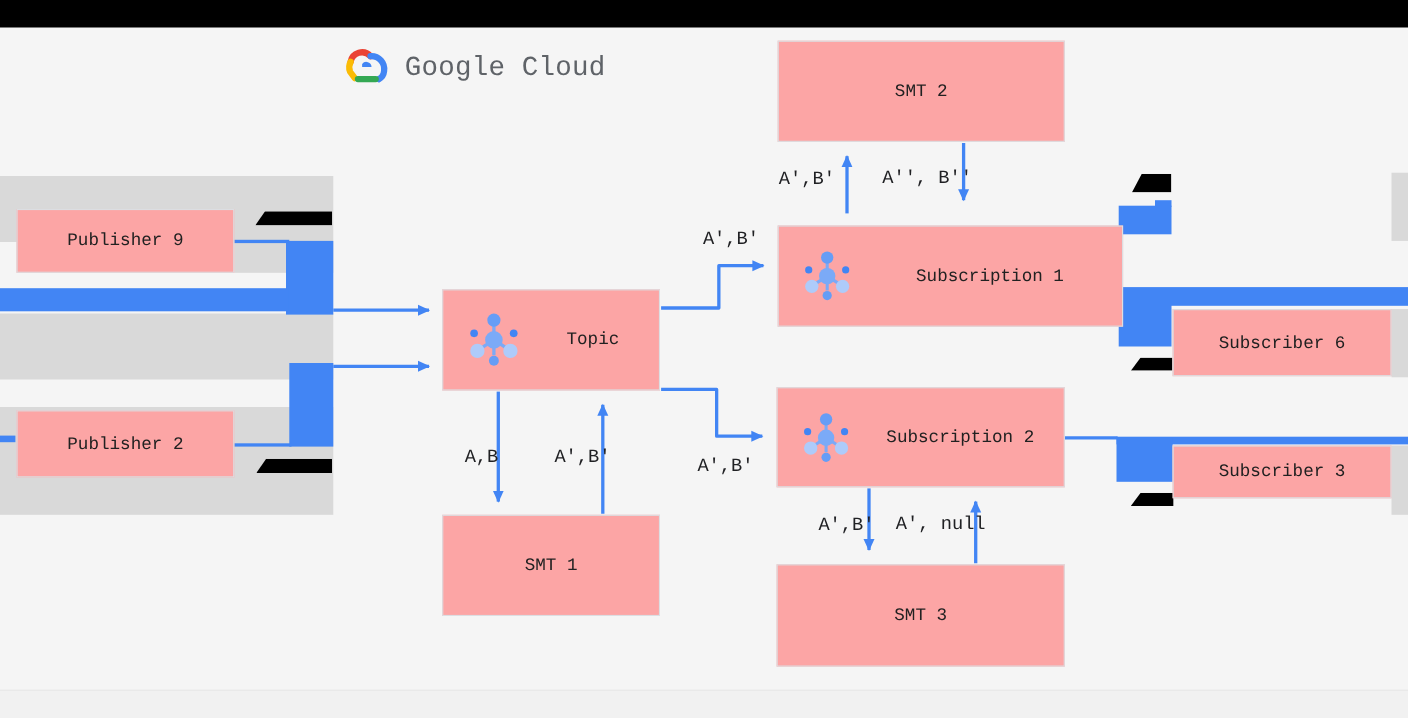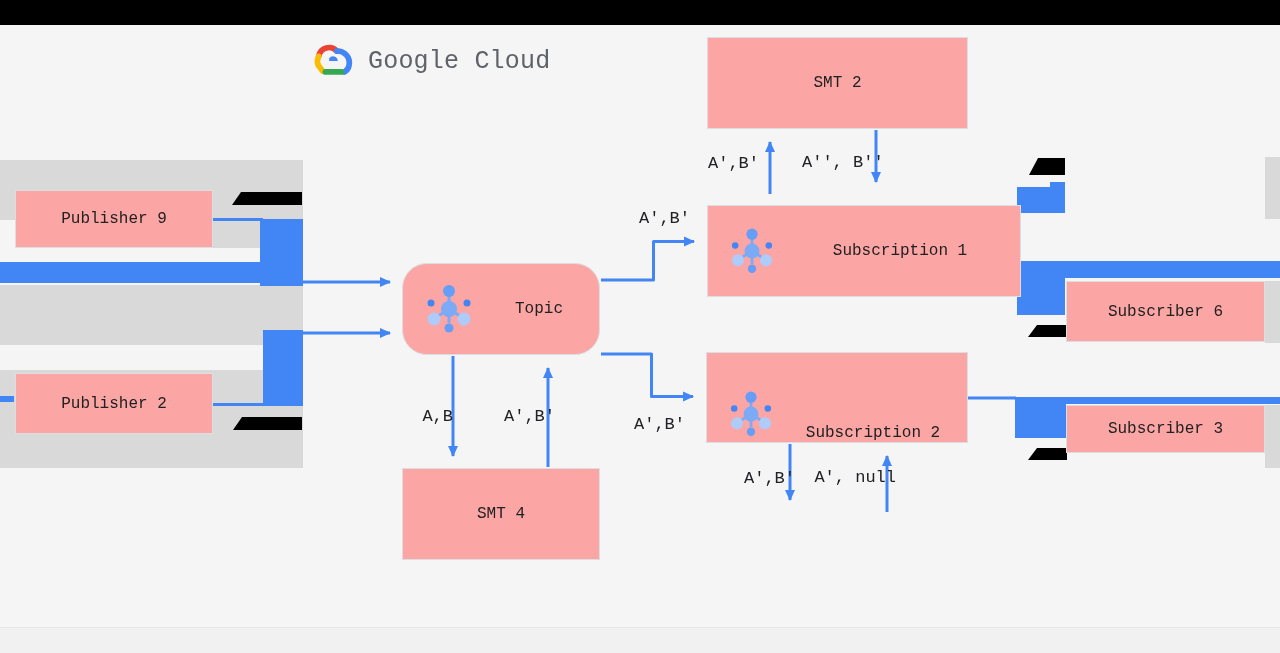--- a/index.html
+++ b/index.html
@@ -103,44 +103,47 @@
     <span class="logotext">Google Cloud</span>
   </div>
 
   <div class="node" style="left:15px;top:190px;width:198px;height:58px;">
     <span class="lbl">Publisher 9</span>
   </div>
   <div class="node" style="left:15px;top:373px;width:198px;height:61px;">
     <span class="lbl">Publisher 2</span>
   </div>
 
-  <div class="node iconed" style="left:402px;top:263px;width:198px;height:92px;border-radius:25px;">
+  <div class="node iconed" style="left:402px;top:263px;width:198px;height:92px;">
     <svg class="icon" width="60" height="60" viewBox="-30 -30 60 60">
       <g stroke="#7baaf7" stroke-width="3">
         <line x1="0" y1="0" x2="0" y2="-17"></line>
           <line x1="0" y1="0" x2="-14" y2="9"></line>
         <line x1="0" y1="0" x2="14" y2="9"></line>
           <line x1="0" y1="0" x2="0" y2="14"></line>
       </g>
       <circle cx="0" cy="-18" r="6" fill="#669df6"></circle>
       <circle cx="-15" cy="10" r="6.5" fill="#aecbfa"></circle>
       <circle cx="15" cy="10" r="6.5" fill="#aecbfa"></circle>
       <circle cx="-18" cy="-6" r="3.5" fill="#4285f4"></circle>
       <circle cx="18" cy="-6" r="3.5" fill="#4285f4"></circle>
       <circle cx="0" cy="19" r="4.5" fill="#669df6"></circle>
       <circle cx="0" cy="0" r="8" fill="#7baaf7"></circle>
     </svg>
     <span class="lbl">Topic</span>
   </div>
 
   <div class="node" style="left:402px;top:468px;width:198px;height:92px;">
-    <span class="lbl">SMT 4</span>
+    <span class="lbl">SMT 1</span>
   </div>
   <div class="node" style="left:707px;top:37px;width:261px;height:92px;">
     <span class="lbl">SMT 2</span>
+  </div>
+  <div class="node" style="left:706px;top:513px;width:262px;height:93px;">
+    <span class="lbl">SMT 3</span>
   </div>
 
   <div class="node iconed" style="left:707px;top:195px;width:314px;height:92px;margin-top:10px;">
     <svg class="icon" width="56" height="56" viewBox="-30 -30 60 60">
       <g stroke="#7baaf7" stroke-width="3">
         <line x1="0" y1="0" x2="0" y2="-17"></line>
           <line x1="0" y1="0" x2="-14" y2="9"></line>
         <line x1="0" y1="0" x2="14" y2="9"></line>
           <line x1="0" y1="0" x2="0" y2="14"></line>
       </g>
@@ -148,21 +151,21 @@
       <circle cx="-15" cy="10" r="6.5" fill="#aecbfa"></circle>
       <circle cx="15" cy="10" r="6.5" fill="#aecbfa"></circle>
       <circle cx="-18" cy="-6" r="3.5" fill="#4285f4"></circle>
       <circle cx="18" cy="-6" r="3.5" fill="#4285f4"></circle>
       <circle cx="0" cy="19" r="4.5" fill="#669df6"></circle>
       <circle cx="0" cy="0" r="8" fill="#7baaf7"></circle>
     </svg>
     <span class="lbl">Subscription 1</span>
   </div>
 
-  <div class="node iconed" style="left:706px;top:352px;width:262px;height:91px;align-items:flex-end;">
+  <div class="node iconed" style="left:706px;top:352px;width:262px;height:91px;">
     <svg class="icon" width="56" height="56" viewBox="-30 -30 60 60">
       <g stroke="#7baaf7" stroke-width="3">
         <line x1="0" y1="0" x2="0" y2="-17"></line>
           <line x1="0" y1="0" x2="-14" y2="9"></line>
         <line x1="0" y1="0" x2="14" y2="9"></line>
           <line x1="0" y1="0" x2="0" y2="14"></line>
       </g>
       <circle cx="0" cy="-18" r="6" fill="#669df6"></circle>
       <circle cx="-15" cy="10" r="6.5" fill="#aecbfa"></circle>
       <circle cx="15" cy="10" r="6.5" fill="#aecbfa"></circle>

